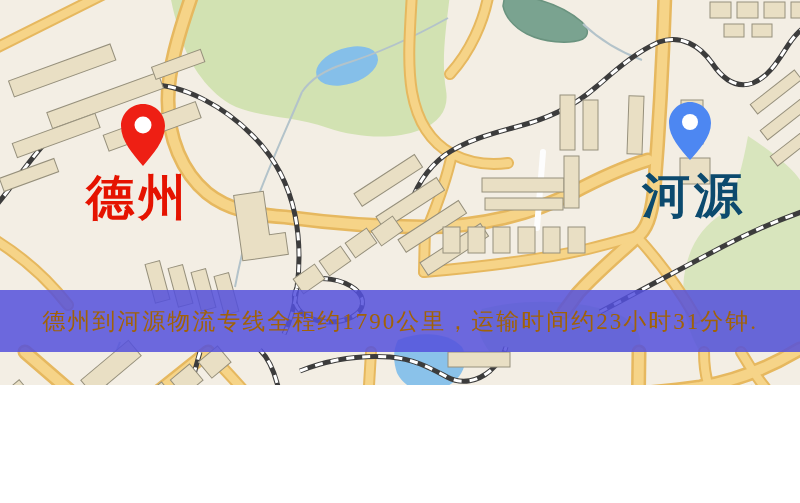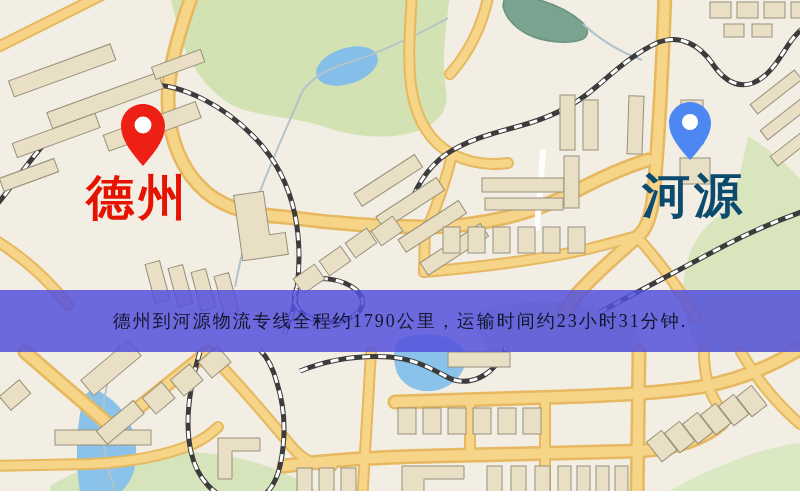--- a/index.html
+++ b/index.html
@@ -1,17 +1,17 @@
 <!DOCTYPE html>
 <html><head>
 <meta charset="utf-8">
 <style>
   html,body{margin:0;padding:0;background:#ffffff;}
   .stage{
-    position:relative;width:800px;height:491px;overflow:hidden;
+    position:relative;width:800px;height:385px;overflow:hidden;
     font-family:"Liberation Serif","DejaVu Serif",serif;
     background:#f3eee4;
   }
   .map-svg{position:absolute;left:0;top:0;z-index:1;display:block;}
 
   
   .casing use{fill:none;stroke:#e6b85f;stroke-linecap:round;stroke-linejoin:round;}
   .core use{fill:none;stroke:#f6d488;stroke-linecap:round;stroke-linejoin:round;}
   .casing .w-major{stroke-width:15;} .core .w-major{stroke-width:10;}
   .casing .w-mid{stroke-width:12;}   .core .w-mid{stroke-width:8;}
@@ -33,21 +33,21 @@
   }
   .label-origin{left:86px;top:174px;color:#e51300;}
   .label-destination{left:642px;top:172px;color:#0c4a6e;}
 
   .banner{
     position:absolute;z-index:5;left:0;top:290px;width:800px;height:62px;
     background:rgba(83,80,220,0.85);
     display:flex;align-items:center;justify-content:center;
   }
   .banner-text{
-    color:#0f172a;font-size:18px;letter-spacing:2px;white-space:nowrap;
+    color:#a16207;font-size:23px;letter-spacing:2px;white-space:nowrap;
   }
 </style>
 </head>
 <body>
 
 <div class="stage">
 
   <svg class="map-svg" width="800" height="503" viewBox="0 0 800 503" xmlns="http://www.w3.org/2000/svg">
     <defs>
       <path id="r1" d="M-8,50 L112,-10"></path>

